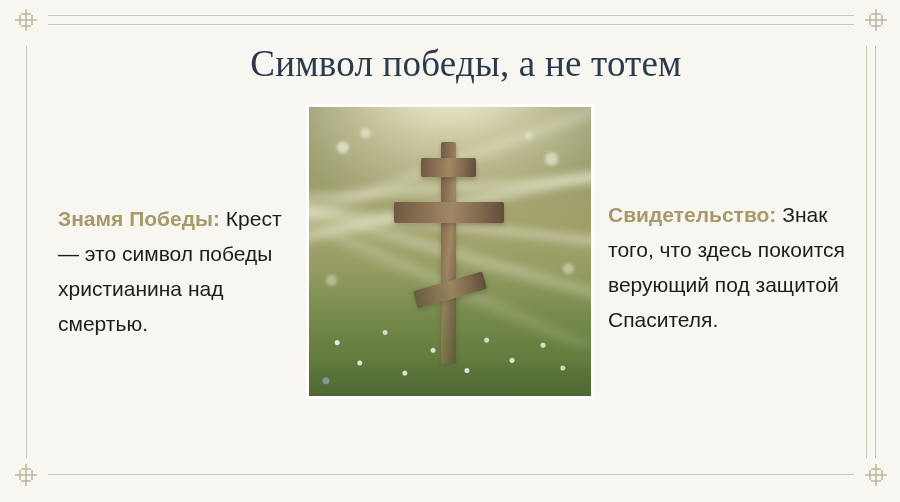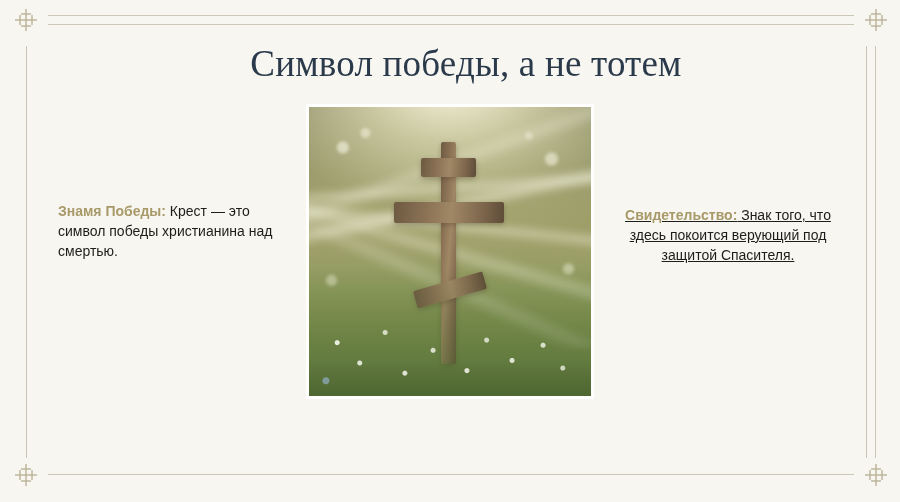--- a/index.html
+++ b/index.html
@@ -173,37 +173,36 @@
   .cross .bar-slant { left: -34px; top: 145px; width: 72px; height: 18px;
                       transform: rotate(-16deg); transform-origin: 50% 50%; }
 
   
   .lead {
     font-weight: 700;
     color: #a89968;
   }
   .body-text {
     position: absolute;
-    font-size: 14px;
-    line-height: 20px;
+    font-size: 21px;
+    line-height: 35px;
     color: #1d1d1b;
     font-weight: 400;
   }
   .block-left {
     left: 58px;
     top: 201px;
     width: 236px;
     text-align: left;
   }
   .block-right {
     left: 608px;
-    top: 205px;
+    top: 197px;
     width: 240px;
-    text-align: center;
-    text-decoration: underline;
+    text-align: left;
   }
   .block-bottom {
     left: 56px;
     top: 405px;
     width: 792px;
     text-align: center;
     font-size: 17px;
     line-height: 27px;
   }
 </style>

